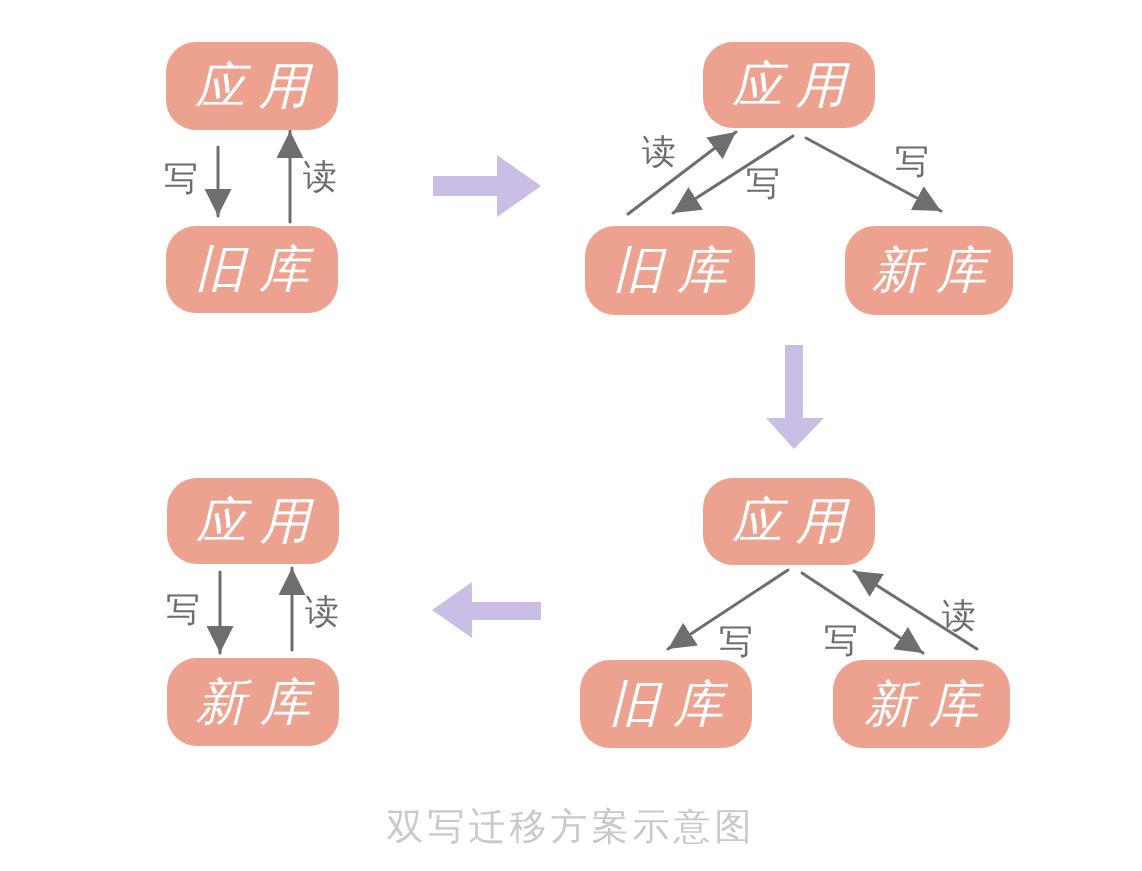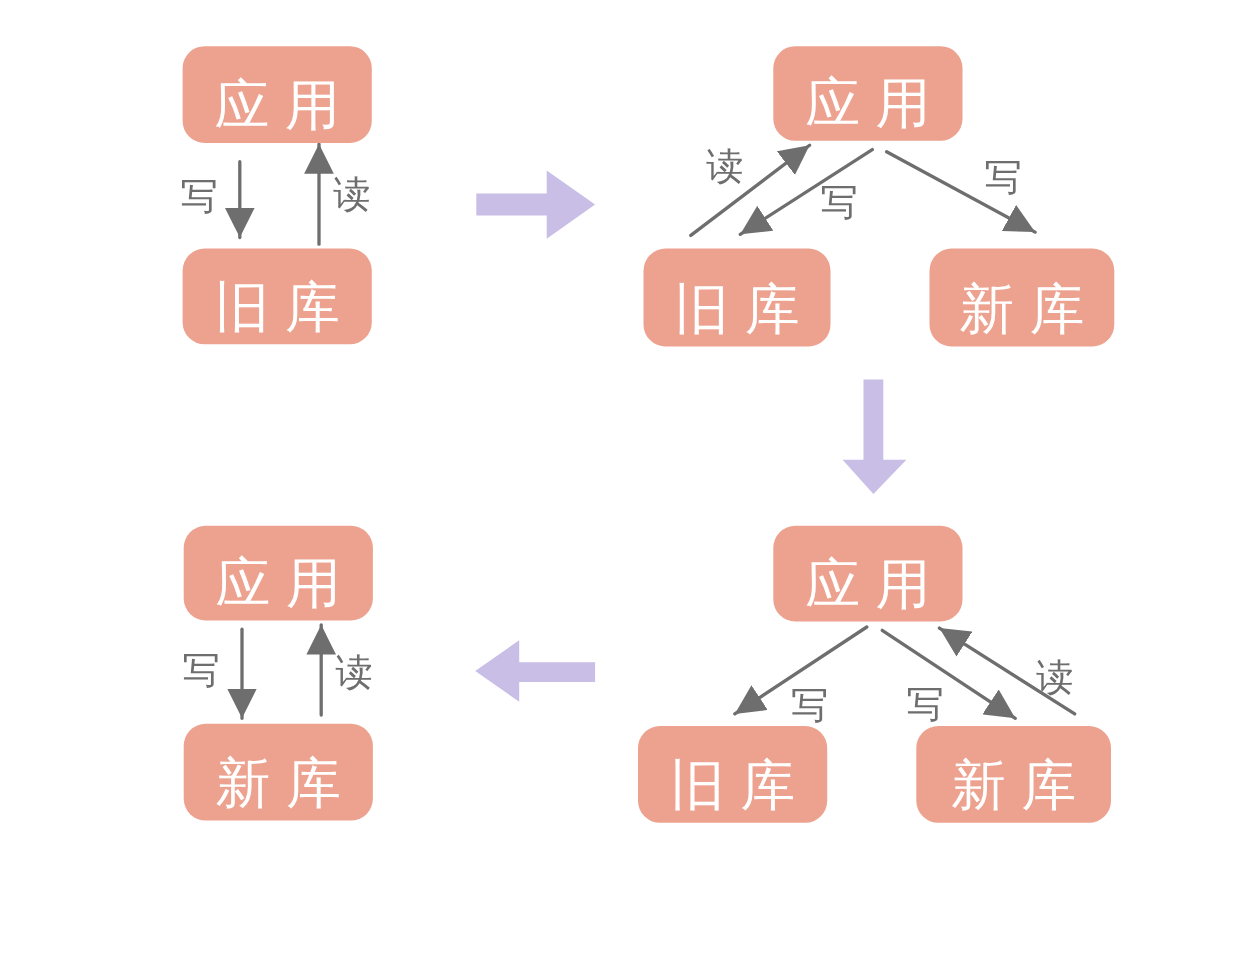--- a/index.html
+++ b/index.html
@@ -30,24 +30,25 @@
   }
   .arrowhead-fill {
     fill: var(--edge-arrow, #6E6E6E);
   }
   .transition {
     fill: var(--transition-arrow, #C8BEE6);
   }
   .node {
     position: absolute;
     background: var(--node-fill, #EDA28F);
-    border-radius: 20px;
+    border-radius: 30px;
     display: flex;
-    align-items: flex-end;
+    align-items: center;
     justify-content: center;
+    font-style: italic;
   }
   .node-label {
     color: var(--node-text, #FFFFFF);
     font-size: 50px;
     letter-spacing: 14px;
     margin-right: -14px;
     font-weight: 400;
     white-space: nowrap;
   }
   .edge-label {
@@ -136,14 +137,15 @@
 
   <div class="node" style="left:167px; top:478px; width:172px; height:86px">
     <span class="node-label">应用</span>
   </div>
   <div class="node" style="left:167px; top:658px; width:172px; height:88px">
     <span class="node-label">新库</span>
   </div>
   <span class="edge-label" style="left:183px; top:610px">写</span>
   <span class="edge-label" style="left:322px; top:612px">读</span>
 
+  <div class="caption">双写迁移方案示意图</div>
 
 </div>
 
 </body></html>

